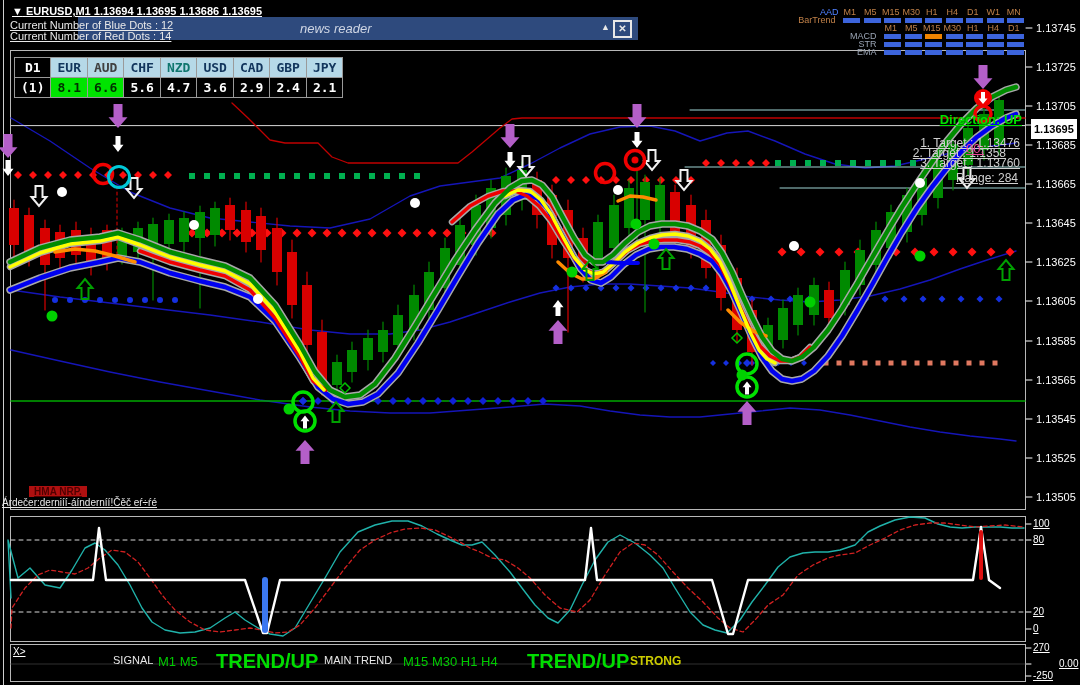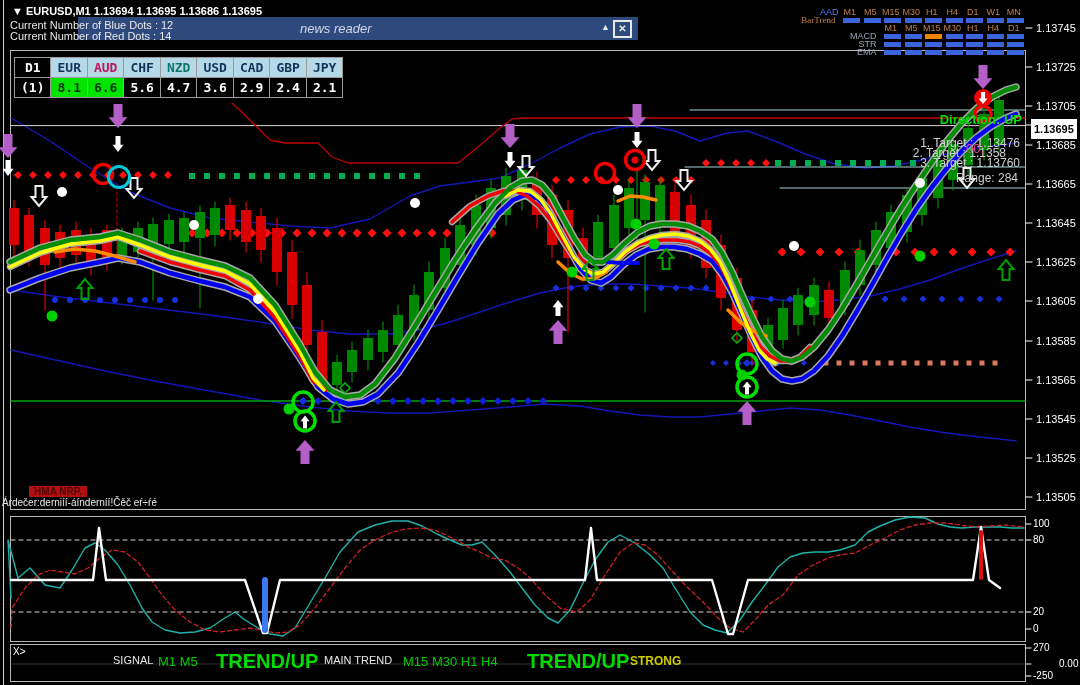--- a/index.html
+++ b/index.html
@@ -1,21 +1,21 @@
 <!DOCTYPE html>
 <html><head>
 <meta charset="utf-8">
 <style>
   html,body{margin:0;padding:0;background:#3a3a3a;}
   #app{position:relative;width:1080px;height:685px;background:#000;overflow:hidden;
        font-family:"Liberation Sans",sans-serif;}
   .abs{position:absolute;}
   .panel{position:absolute;background:#000;border:1px solid #b8b8b8;box-sizing:border-box;}
   #chart-svg{position:absolute;left:0;top:0;z-index:5;pointer-events:none;}
-  .txt{position:absolute;z-index:8;white-space:nowrap;}
+  .txt{position:absolute;z-index:8;white-space:nowrap;text-decoration:underline;}
   #title-bar{left:12px;top:5px;color:#fff;font-size:11px;font-weight:bold;}
   #blue-dots-line{left:10px;top:19px;color:#e8e8e8;font-size:11px;}
   #red-dots-line{left:10px;top:30px;color:#e8e8e8;font-size:11px;}
   #news-bar{position:absolute;left:78px;top:17px;width:560px;height:23px;background:#2e4a7d;z-index:7;}
   #news-title{position:absolute;left:222px;top:4px;color:#cfd6e4;font-size:13px;font-style:italic;}
   #news-min{position:absolute;right:28px;top:5px;color:#e8e8e8;font-size:9px;cursor:pointer;}
   #news-close{position:absolute;right:6px;top:3px;width:15px;height:14px;border:2px solid #e8e8e8;
      color:#e8e8e8;font-size:10px;line-height:13px;text-align:center;font-weight:bold;cursor:pointer;}
   #strength-table{position:absolute;left:14px;top:57px;z-index:8;border-collapse:collapse;
      font-family:"DejaVu Sans Mono",monospace;font-size:13px;font-weight:bold;}
@@ -45,21 +45,21 @@
   <span id="news-title">news reader</span>
   <span id="news-min">▲</span>
   <span id="news-close">✕</span>
 </div>
 
 <table id="strength-table">
       <tbody>
         <tr>
           <td style="background: rgb(0, 0, 0); color: rgb(255, 255, 255);">D1</td>
           <td style="background: rgb(182, 217, 232); color: rgb(18, 53, 92);">EUR</td>
-          <td style="background: rgb(182, 217, 232); color: #be185d;">AUD</td>
+          <td style="background: rgb(182, 217, 232); color: #404040;">AUD</td>
           <td style="background: rgb(182, 217, 232); color: rgb(18, 53, 92);">CHF</td>
           <td style="background: rgb(182, 217, 232); color: #0f766e; text-align: center;">NZD</td>
           <td style="background: rgb(182, 217, 232); color: rgb(18, 53, 92);">USD</td>
           <td style="background: rgb(182, 217, 232); color: rgb(18, 53, 92);">CAD</td>
           <td style="background: rgb(182, 217, 232); color: rgb(18, 53, 92);">GBP</td>
           <td style="background: rgb(182, 217, 232); color: rgb(18, 53, 92);">JPY</td>
         </tr>
         <tr>
           <td style="background: rgb(0, 0, 0); color: rgb(255, 255, 255);">(1)</td>
           <td style="background: rgb(0, 228, 0); color: rgb(0, 48, 0);">8.1</td>
@@ -80,21 +80,21 @@
         <span class="tp-cell">M5</span>
         <span class="tp-cell">M15</span>
         <span class="tp-cell">M30</span>
         <span class="tp-cell">H1</span>
         <span class="tp-cell">H4</span>
         <span class="tp-cell">D1</span>
         <span class="tp-cell">W1</span>
         <span class="tp-cell">MN</span>
       </div>
       <div class="tp-row">
-        <span class="tp-label" style="color: rgb(192, 128, 72); font-family: Liberation Serif, serif;">BarTrend</span>
+        <span class="tp-label" style="color: rgb(192, 128, 72);">BarTrend</span>
         <span class="tp-bar" style="background: rgb(60, 100, 220);"></span>
         <span class="tp-bar" style="background: rgb(60, 100, 220);"></span>
         <span class="tp-bar" style="background: rgb(60, 100, 220);"></span>
         <span class="tp-bar" style="background: rgb(60, 100, 220);"></span>
         <span class="tp-bar" style="background: rgb(60, 100, 220);"></span>
         <span class="tp-bar" style="background: rgb(60, 100, 220);"></span>
         <span class="tp-bar" style="background: rgb(60, 100, 220);"></span>
         <span class="tp-bar" style="background: rgb(60, 100, 220);"></span>
         <span class="tp-bar" style="background: rgb(60, 100, 220);"></span>
       </div>

